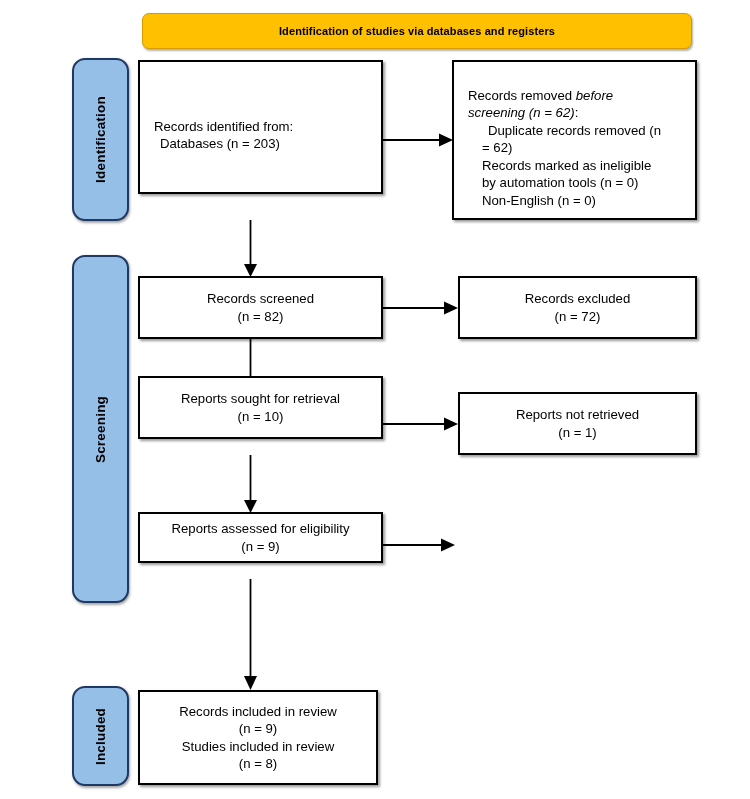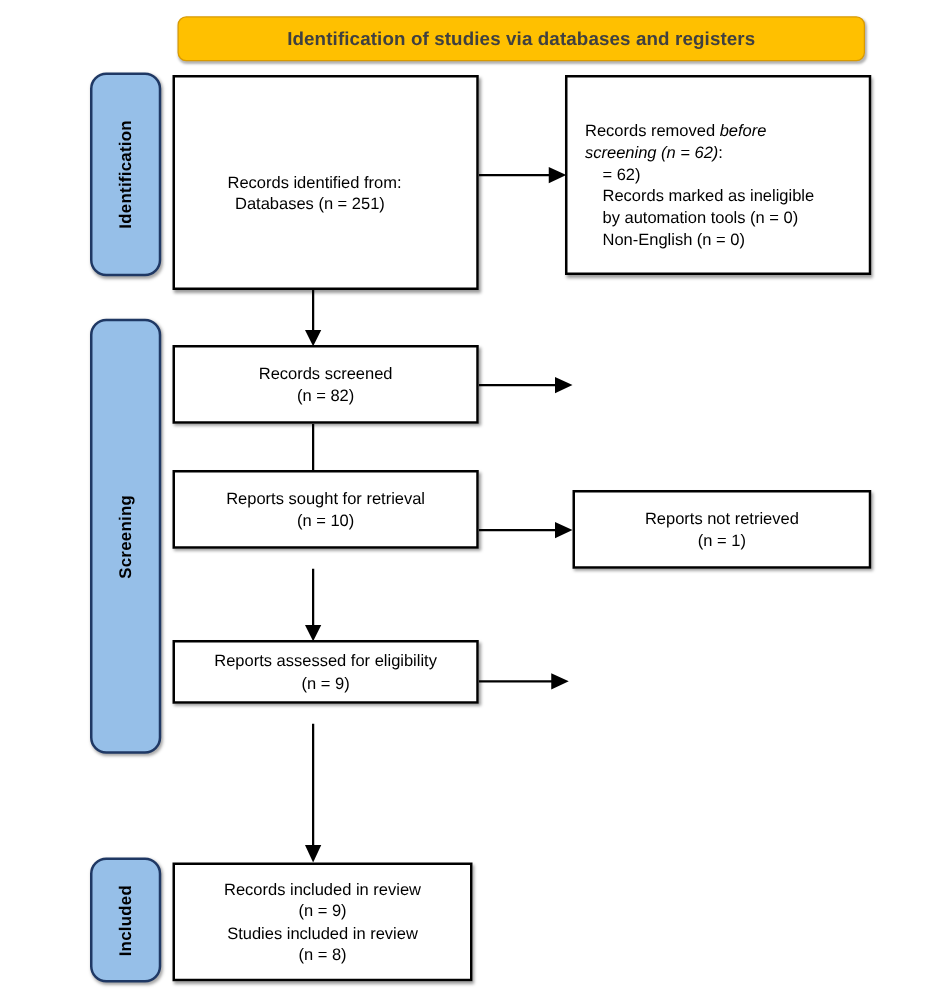--- a/index.html
+++ b/index.html
@@ -33,23 +33,23 @@
     background: #FFC000;
     border: 1.5px solid #D99A00;
     border-radius: 7px;
     box-sizing: border-box;
     display: flex;
     align-items: center;
     justify-content: center;
     box-shadow: 1px 1.5px 2px rgba(0,0,0,0.30);
   }
   .banner-text {
-    font-size: 15px;
+    font-size: 11px;
     font-weight: bold;
-    color: #404040;
+    color: #000000;
     letter-spacing: 0.1px;
     white-space: nowrap;
   }
 
   
   .stage {
     position: absolute;
     background: #96BFE8;
     border: 2px solid #1F3864;
     border-radius: 13px;
@@ -87,21 +87,21 @@
     line-height: 1.32;
     color: #000;
   }
   .box.center .box-text { text-align: center; padding: 0 8px; }
   .box.left   .box-text { text-align: left;   padding: 0 14px; margin-top: 16px; }
   .indent1 { padding-left: 14px; display: block; }
   .indent2 { padding-left: 20px; display: block; }
   .indent-small { padding-left: 6px; display: block; }
   .ital { font-style: italic; }
 
-  #box-identified      { left: 138px; top: 60px;  width: 245px; height: 172px; padding-left: 28px; }
+  #box-identified      { left: 138px; top: 60px;  width: 245px; height: 134px; }
   #box-removed         { left: 452px; top: 60px;  width: 245px; height: 160px; }
   #box-screened        { left: 138px; top: 276px; width: 245px; height: 63px;  }
   #box-excluded-1      { left: 458px; top: 276px; width: 239px; height: 63px;  }
   #box-sought          { left: 138px; top: 376px; width: 245px; height: 63px;  }
   #box-not-retrieved   { left: 458px; top: 392px; width: 239px; height: 63px;  }
   #box-assessed        { left: 138px; top: 512px; width: 245px; height: 51px;  }
   #box-excluded-2      { left: 455px; top: 500px; width: 242px; height: 99px;  }
   #box-included        { left: 138px; top: 690px; width: 240px; height: 95px;  }
 
   
@@ -181,42 +181,49 @@
     <span class="stage-label">Screening</span>
   </div>
 
   <div class="stage" id="stage-included">
     <span class="stage-label">Included</span>
   </div>
 
   <div class="box left" id="box-identified">
     <div class="box-text">
       <span>Records identified from:</span><br>
-      <span class="indent-small">Databases (n = 251)</span>
+      <span class="indent-small">Databases (n = 203)</span>
     </div>
   </div>
 
   <div class="box left" id="box-removed">
     <div class="box-text">
       <span>Records removed </span><span class="ital">before</span><br>
       <span class="ital">screening (n = 62)</span><span>:</span><br>
+      <span class="indent2">Duplicate records removed (n</span>
       <span class="indent1">= 62)</span>
       <span class="indent1">Records marked as ineligible</span>
       <span class="indent1">by automation tools (n = 0)</span>
       <span class="indent1">Non-English (n = 0)</span>
     </div>
   </div>
 
   <div class="box center" id="box-screened">
     <div class="box-text">
       <span>Records screened</span><br>
       <span>(n = 82)</span>
     </div>
   </div>
 
+  <div class="box center" id="box-excluded-1">
+    <div class="box-text">
+      <span>Records excluded</span><br>
+      <span>(n = 72)</span>
+    </div>
+  </div>
 
   <div class="box center" id="box-sought">
     <div class="box-text">
       <span>Reports sought for retrieval</span><br>
       <span>(n = 10)</span>
     </div>
   </div>
 
   <div class="box center" id="box-not-retrieved">
     <div class="box-text">

